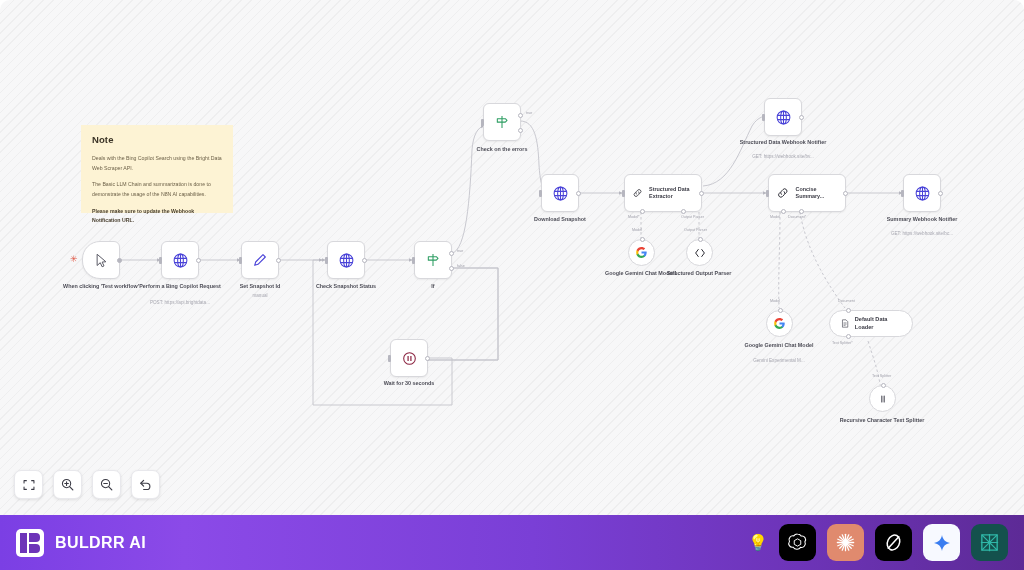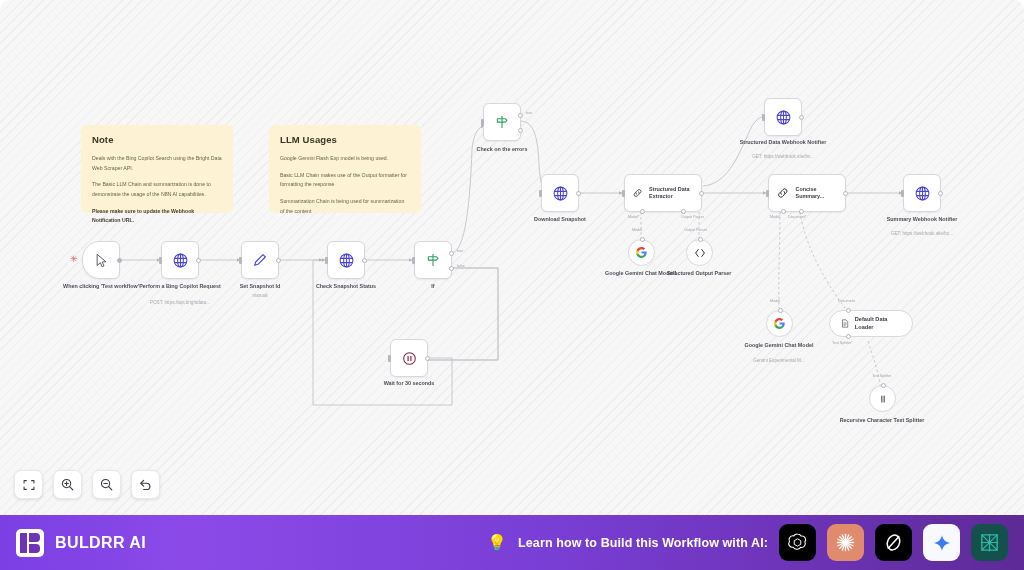--- a/index.html
+++ b/index.html
@@ -22,21 +22,21 @@
        rgba(0,0,0,0) 1px, rgba(0,0,0,0) 7px);
     border-radius: 10px 10px 0 0;
     overflow: hidden;
   }
   #wires { position: absolute; left:0; top:0; width:1024px; height:515px; }
 
   
   .sticky {
     position: absolute;
     background: #fdf3d4;
-    border-radius: 5px;
+    border-radius: 0;
     padding: 9px 11px 2px 11px;
     color: #4a4030;
   }
   .sticky h3 {
     font-size: 9.5px; font-weight: bold; color: #3b3426;
     margin-bottom: 9px; letter-spacing: .1px;
   }
   .sticky p {
     font-size: 5.2px; line-height: 1.85; color: #6b5f47;
     margin-bottom: 7px;
@@ -200,26 +200,20 @@
       </g>
     </svg>
 
     <div class="sticky" style="left:81px; top:125px; width:152px; height:88px;">
       <h3>Note</h3>
       <p>Deals with the Bing Copilot Search using the Bright Data Web Scraper API.</p>
       <p>The Basic LLM Chain and summarization is done to demonstrate the usage of the N8N AI capabilities.</p>
       <p class="bold">Please make sure to update the Webhook Notification URL.</p>
     </div>
 
-    <div class="sticky" style="left:269px; top:125px; width:152px; height:88px;">
-      <h3>LLM Usages</h3>
-      <p>Google Gemini Flash Exp model is being used.</p>
-      <p>Basic LLM Chain makes use of the Output formatter for formatting the response</p>
-      <p>Summarization Chain is being used for summarization of the content</p>
-    </div>
 
     <div class="redstar" style="left:70px; top:255px;">✳</div>
     <div class="node sq trigger" style="left:82px; top:241px;">
       <svg width="15" height="15" viewBox="0 0 24 24">
         <path d="M5 2 L5 20 L10 15.5 L13 22 L16 20.6 L13 14.5 L19 14 Z" fill="none" stroke="#5b5b66" stroke-width="1.6" stroke-linejoin="round"></path>
       </svg>
       <div class="port filled" style="right:-3px; top:16px;"></div>
     </div>
     <div class="caption" style="left:101px; top:283px;">When clicking 'Test workflow'</div>
 
@@ -445,21 +439,20 @@
       <div id="logo">
         <div class="lb1"></div>
           <div class="lb2"></div>
           <div class="lb3"></div>
       </div>
       <div id="brandname">BULDRR AI</div>
     </div>
 
     <div id="cta">
       <span style="font-size:16px;">💡</span>
-      <div id="ctatext">Learn how to Build this Workflow with AI:</div>
 
       <div class="aiicon" style="background:#000000;">
         <svg width="23" height="23" viewBox="0 0 24 24">
           <path d="M12 3.2c1.6 0 3 .8 3.8 2.1 1.5-.3 3.1.3 4 1.6.9 1.4.8 3.1-.1 4.4.7 1.4.6 3.1-.4 4.3-1 1.3-2.6 1.8-4.1 1.5-.9 1.3-2.3 2-3.9 1.9-1.6 0-3-.8-3.8-2.1-1.5.3-3.1-.3-4-1.6-.9-1.4-.8-3.1.1-4.4-.7-1.4-.6-3.1.4-4.3 1-1.3 2.6-1.8 4.1-1.5.9-1.3 2.3-2 3.9-1.9z" fill="none" stroke="#ffffff" stroke-width="1.1"></path>
           <path d="M12 8.2 L15.4 10.1 V13.9 L12 15.8 L8.6 13.9 V10.1 Z" fill="none" stroke="#ffffff" stroke-width="1"></path>
         </svg>
       </div>
 
       <div class="aiicon" style="background:#e08a6e;">
         <svg width="23" height="23" viewBox="0 0 24 24">

